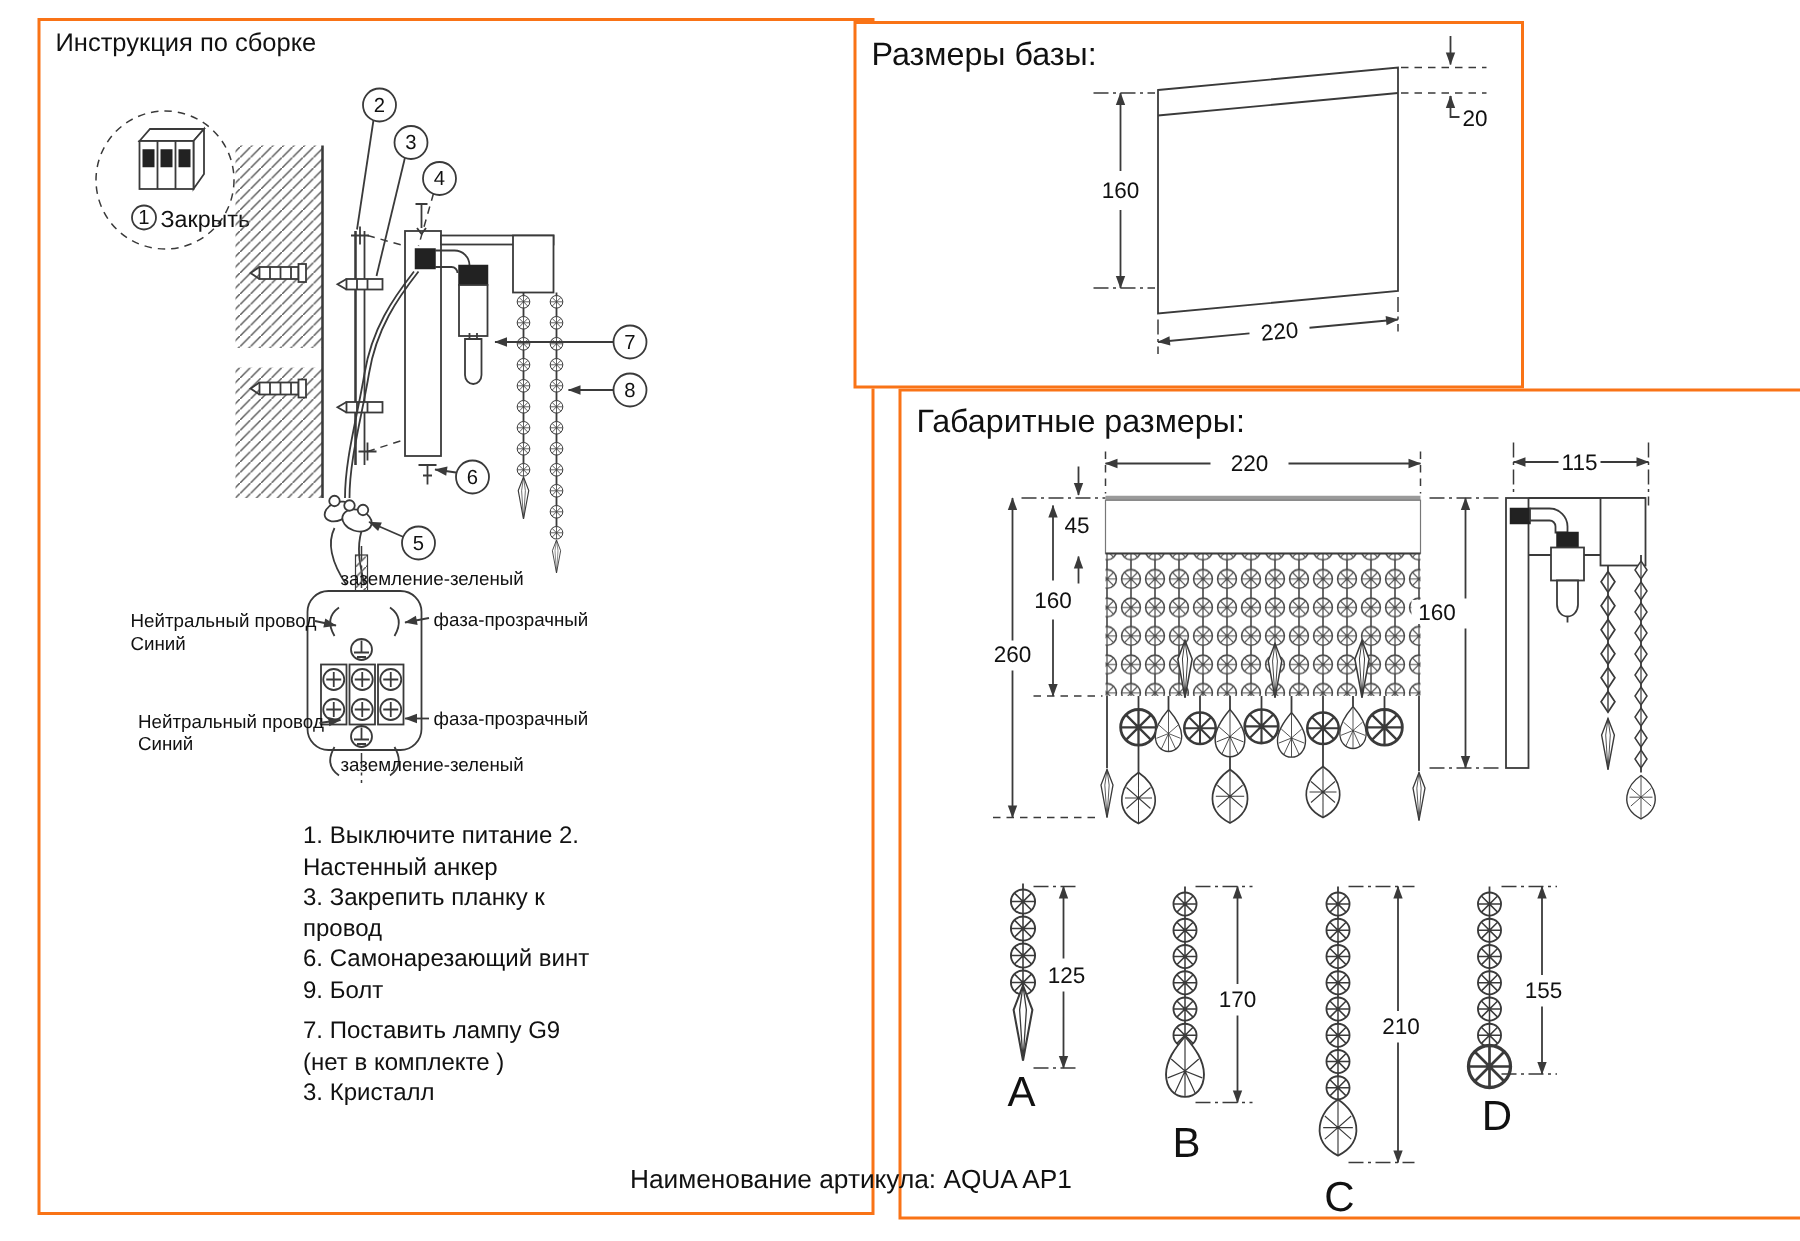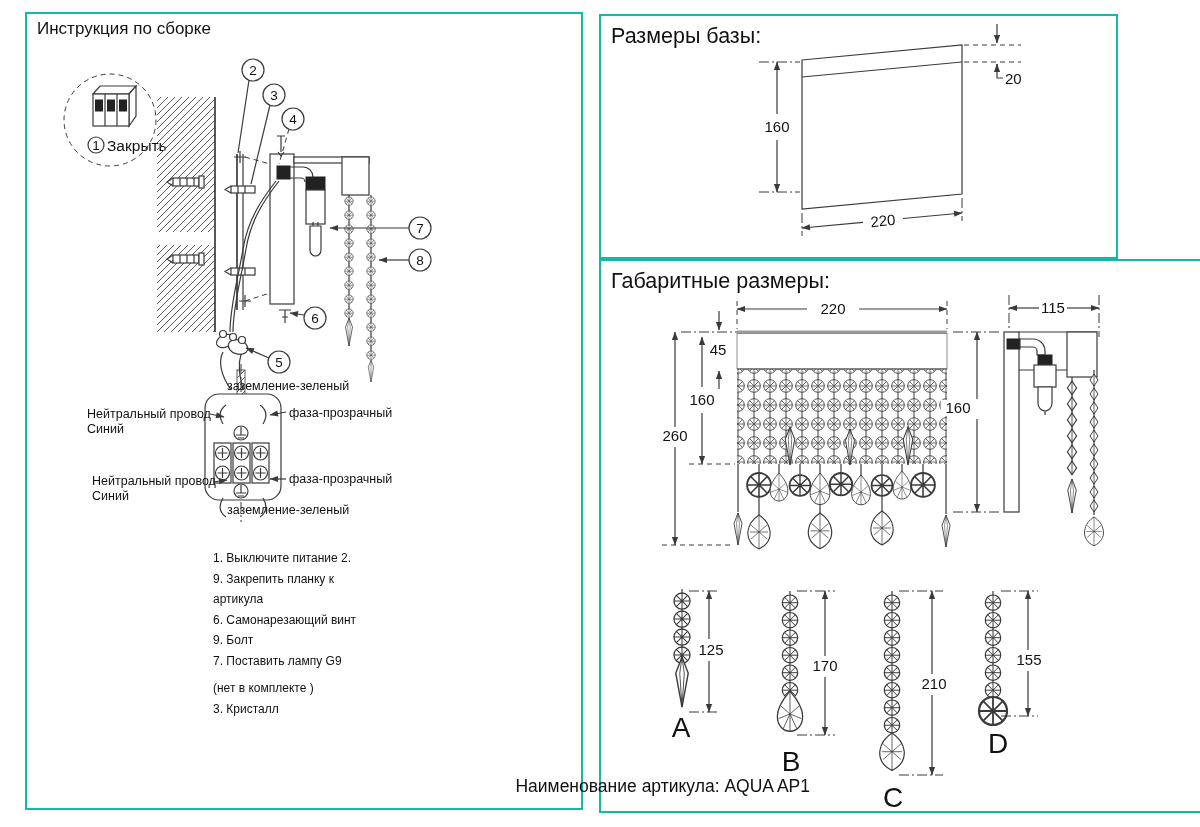--- a/index.html
+++ b/index.html
@@ -1,27 +1,27 @@
 <!DOCTYPE html>
 <html><head>
 <meta charset="utf-8">
 <style>
   html,body{margin:0;padding:0}
   body{width:1200px;height:827px;position:relative;background:#fff;
        font-family:"Liberation Sans",sans-serif;color:#111;overflow:hidden}
-  .panel{position:absolute;border:2px solid #14b8a6;background:#fff;box-sizing:border-box}
+  .panel{position:absolute;border:2px solid #f97316;background:#fff;box-sizing:border-box}
   #assembly-panel{left:25px;top:12px;width:558px;height:798px}
-  #base-panel{left:599px;top:14px;width:519px;height:245px}
+  #base-panel{left:569px;top:14px;width:447px;height:245px}
   #overall-panel{left:599px;top:259px;width:667px;height:554px}
   .ptitle{position:absolute;left:10px;top:5px;font-size:17px;white-space:nowrap}
   .ptitle-lg{font-size:21.5px;top:8px}
   svg.draw{position:absolute;left:0;top:0}
-  .steps{position:absolute;left:186px;top:534px;width:260px;font-size:12px;line-height:20.5px}
+  .steps{position:absolute;left:175px;top:534px;width:260px;font-size:16px;line-height:20.5px}
   .steps div:nth-child(7){margin-top:7px}
-  #footer-article{position:absolute;left:420px;top:776px;width:390px;text-align:right;
+  #footer-article{position:absolute;left:420px;top:776px;width:390px;text-align:left;
       font-size:17.5px;z-index:3;white-space:nowrap}
   
   .ln{stroke:#3a3a3a;fill:none;stroke-width:1.2}
   .lt{stroke:#3a3a3a;fill:none;stroke-width:1.7}
   .gry{stroke:#9a9a9a;fill:none;stroke-width:3}
   .dsh{stroke:#3a3a3a;fill:none;stroke-width:1;stroke-dasharray:5 4}
   .ddt{stroke:#3a3a3a;fill:none;stroke-width:1;stroke-dasharray:10 3 2 3}
   .fw{fill:#fff;stroke:#3a3a3a;stroke-width:1.2}
   .fb{fill:#222;stroke:#222}
   .dimtxt{font-size:15px;fill:#111;text-anchor:middle}
@@ -249,22 +249,23 @@
         <text x="393" y="250.5" class="co">8</text>
       <circle cx="288" cy="304" r="11" class="fw"></circle>
         <text x="288" y="308.5" class="co">6</text>
       <circle cx="252" cy="348" r="11" class="fw"></circle>
         <text x="252" y="352.5" class="co">5</text>
     </g>
   </svg>
 
   <div class="steps">
     <div>1. Выключите питание 2.</div>
-    <div>9. Закрепить планку к</div>
-    <div>артикула</div>
+    <div>Настенный анкер</div>
+    <div>3. Закрепить планку к</div>
+    <div>провод</div>
     <div>6. Самонарезающий винт</div>
     <div>9. Болт</div>
     <div>7. Поставить лампу G9</div>
     <div>(нет в комплекте )</div>
     <div>3. Кристалл</div>
   </div>
 </div>
 
 <div class="panel" id="base-panel">
   <div class="ptitle ptitle-lg">Размеры базы:</div>

